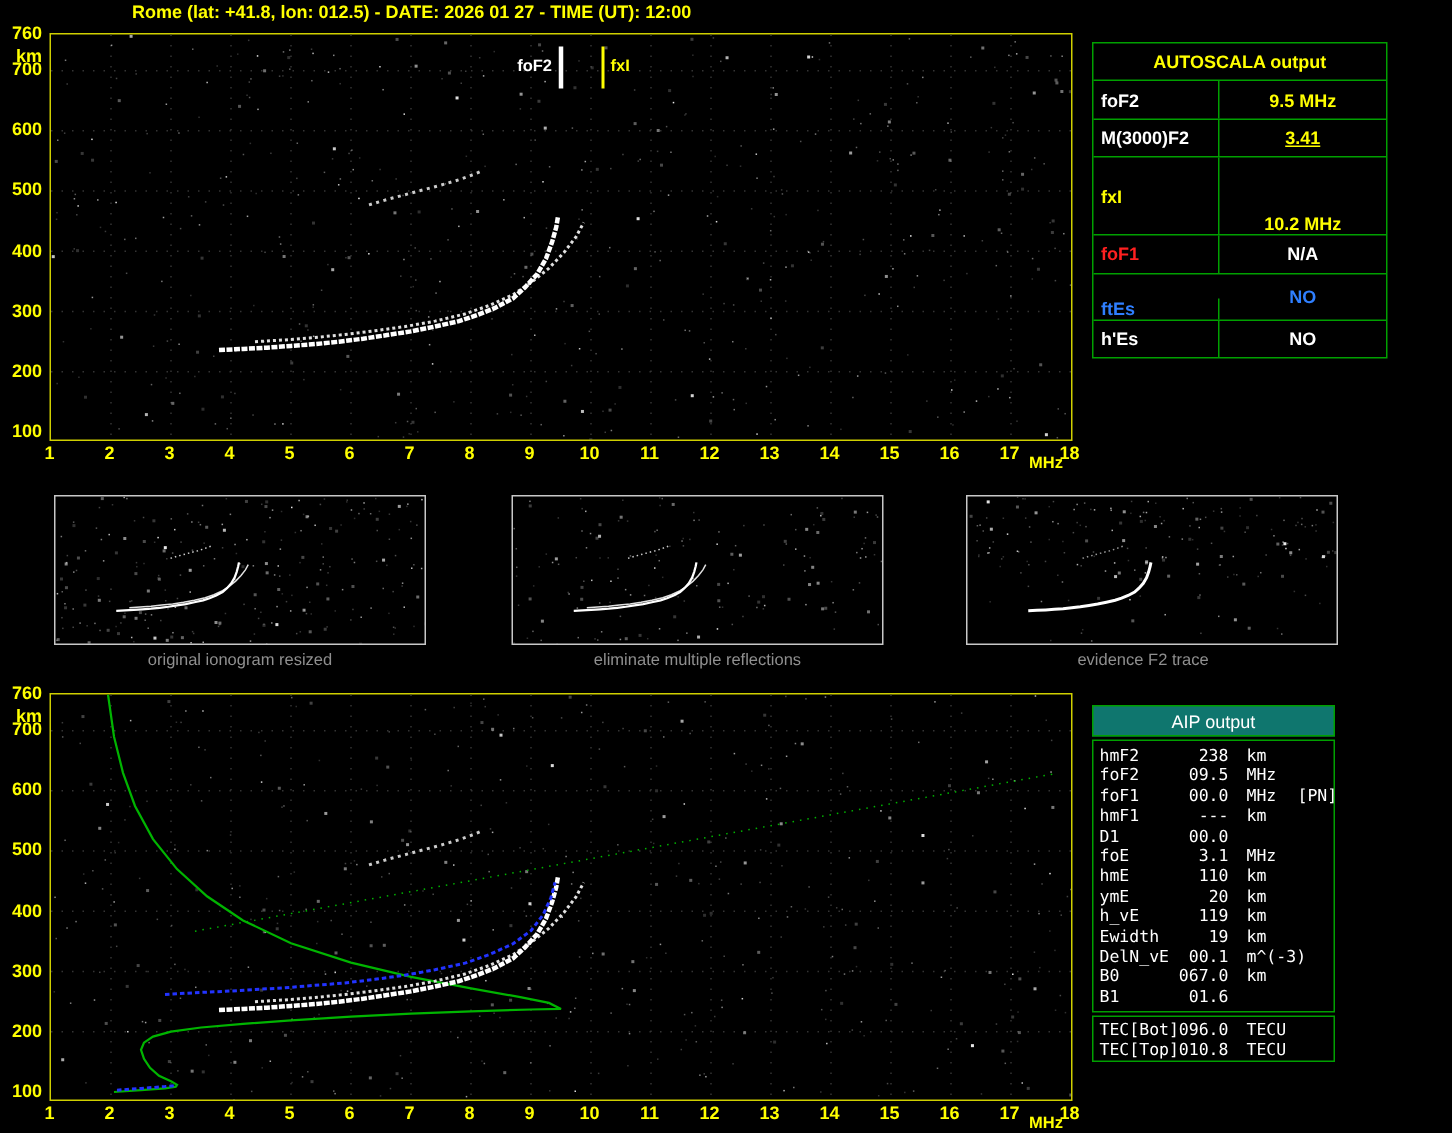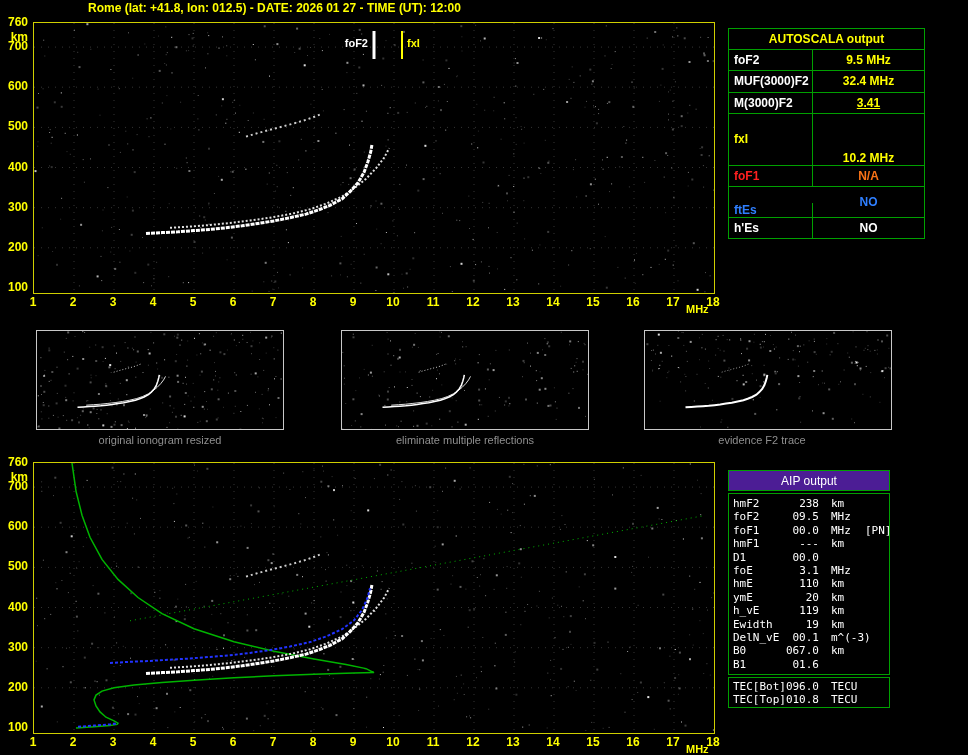--- a/index.html
+++ b/index.html
@@ -25,21 +25,21 @@
   .as-row:last-child{border-bottom:none}
   .as-label{width:84px;border-right:1px solid #00a000;display:flex;align-items:center;
             padding-left:5px;font:bold 12px "Liberation Sans",sans-serif}
   .as-value{flex:1;display:flex;align-items:center;justify-content:center;
             font:bold 12px "Liberation Sans",sans-serif}
   .thumb{width:248px;height:100px;border:1px solid #c8c8c8;background:#000}
   .thumb svg{display:block}
   .thumb-caption{width:248px;text-align:center;color:#8f8f8f;font:11px "Liberation Sans",sans-serif}
   .aip-title{left:728px;top:470px;width:162px;height:21px;border:1px solid #00a000;
              display:flex;align-items:center;justify-content:center;color:#ffffff;
-             font:12px "Liberation Sans",sans-serif;background:#4c1d95}
+             font:12px "Liberation Sans",sans-serif;background:#0f766e}
   .aip-body{left:728px;top:493px;width:162px;height:182px;border:1px solid #00a000;
             padding:3px 0 0 4px;background:#000}
   .aip-tec{left:728px;top:677px;width:162px;height:31px;border:1px solid #00a000;
            padding:2px 0 0 4px;background:#000}
   .aip-row{display:grid;grid-template-columns:52px 38px 42px 1fr;height:13.4px;line-height:13px;
            color:#ffffff;font:11px "DejaVu Sans Mono",monospace;white-space:nowrap}
   .aip-name{overflow:visible}
   .aip-val{text-align:right;padding-right:4px}
   .aip-unit{padding-left:8px}
   .aip-note{text-align:right;padding-right:3px}
@@ -595,34 +595,30 @@
   </div>
 <div class="abs mhz" style="left:686px;top:303px">MHz</div>
 
 <div class="abs as-table" id="autoscala-table">
   <div class="as-header">AUTOSCALA output</div>
 <div class="as-row">
       <div class="as-label" style="color: rgb(255, 255, 255);">foF2</div>
       <div class="as-value" style="color: rgb(255, 255, 0);">9.5 MHz</div>
     </div>
     <div class="as-row">
-      <div class="as-label" style="color: rgb(255, 255, 255);">MUF(3000)F2</div>
-      <div class="as-value" style="color: rgb(255, 255, 0);">32.4 MHz</div>
-    </div>
-    <div class="as-row">
       <div class="as-label" style="color: rgb(255, 255, 255);">M(3000)F2</div>
       <div class="as-value" style="color: rgb(255, 255, 0); text-decoration: underline;">3.41</div>
     </div>
     <div class="as-row">
       <div class="as-label" style="color: rgb(255, 255, 0);">fxI</div>
       <div class="as-value" style="color: rgb(255, 255, 0); margin-top: 37px;">10.2 MHz</div>
     </div>
     <div class="as-row">
       <div class="as-label" style="color: rgb(255, 32, 32);">foF1</div>
-      <div class="as-value" style="color: #f97316;">N/A</div>
+      <div class="as-value" style="color: #ffffff;">N/A</div>
     </div>
     <div class="as-row">
       <div class="as-label" style="color: rgb(47, 127, 255); margin-top: 16px;">ftEs</div>
       <div class="as-value" style="color: rgb(47, 127, 255);">NO</div>
     </div>
     <div class="as-row">
       <div class="as-label" style="color: rgb(255, 255, 255);">h'Es</div>
       <div class="as-value" style="color: rgb(255, 255, 255);">NO</div>
     </div>
   </div>

